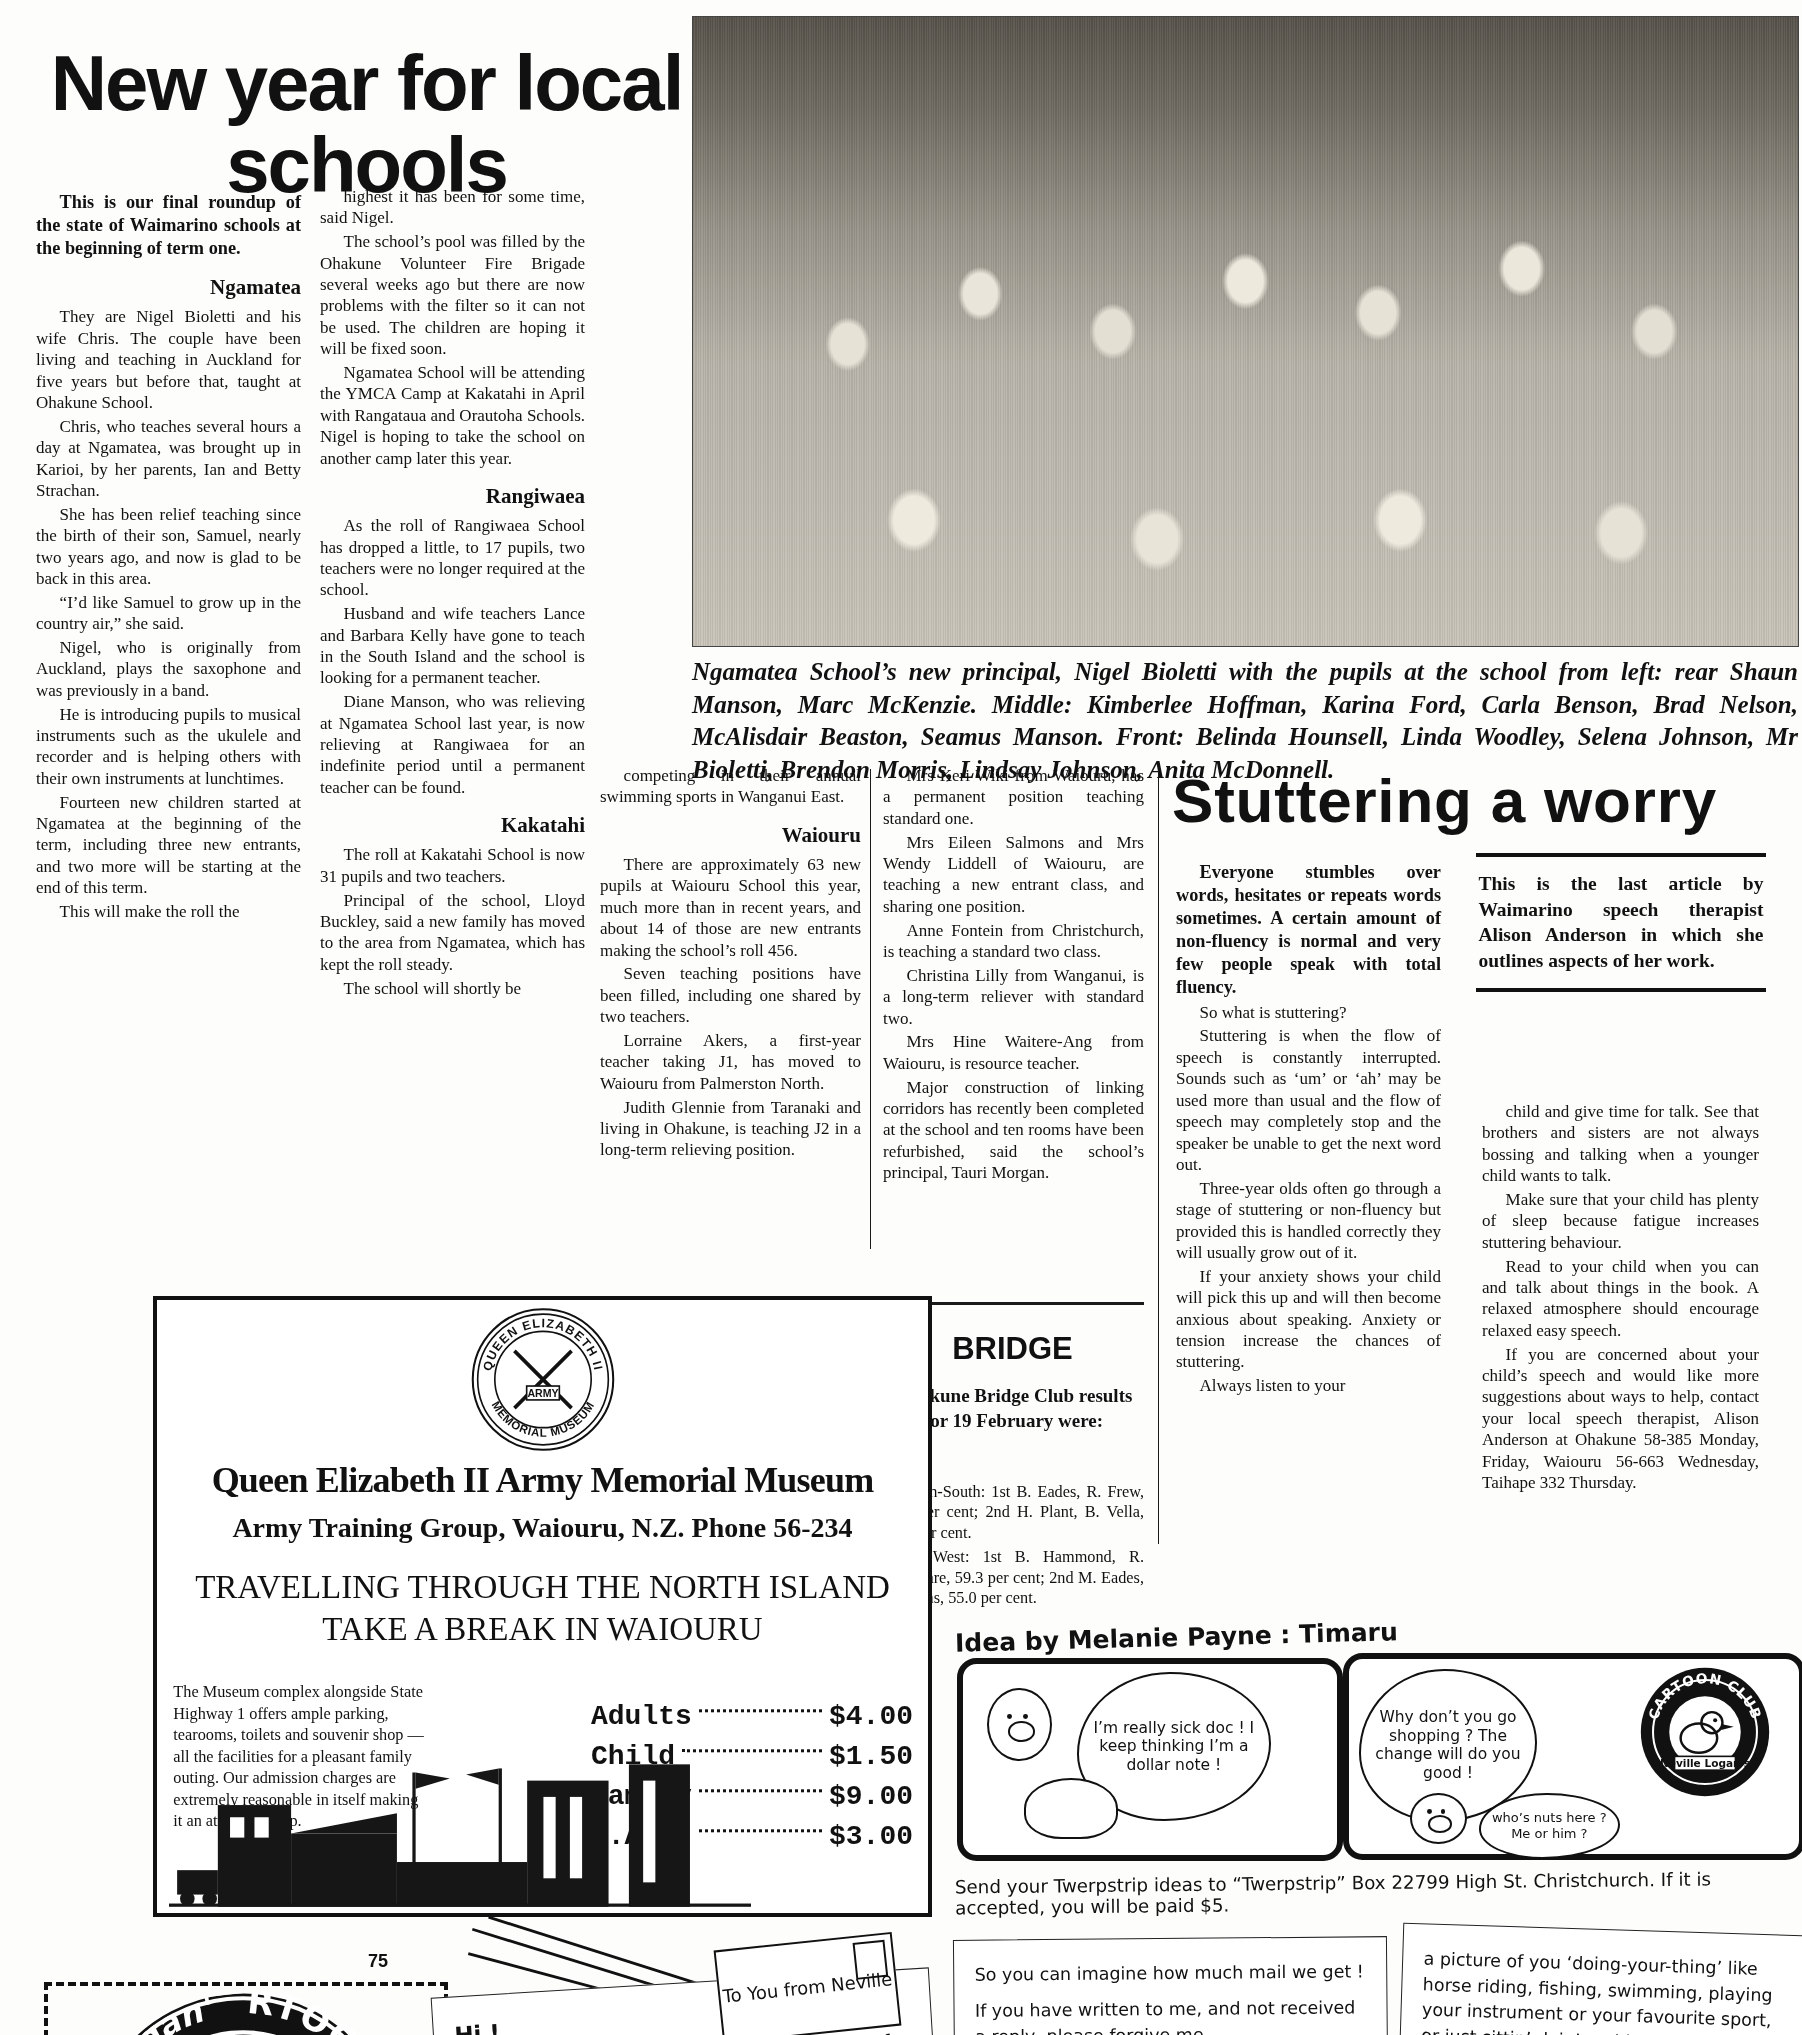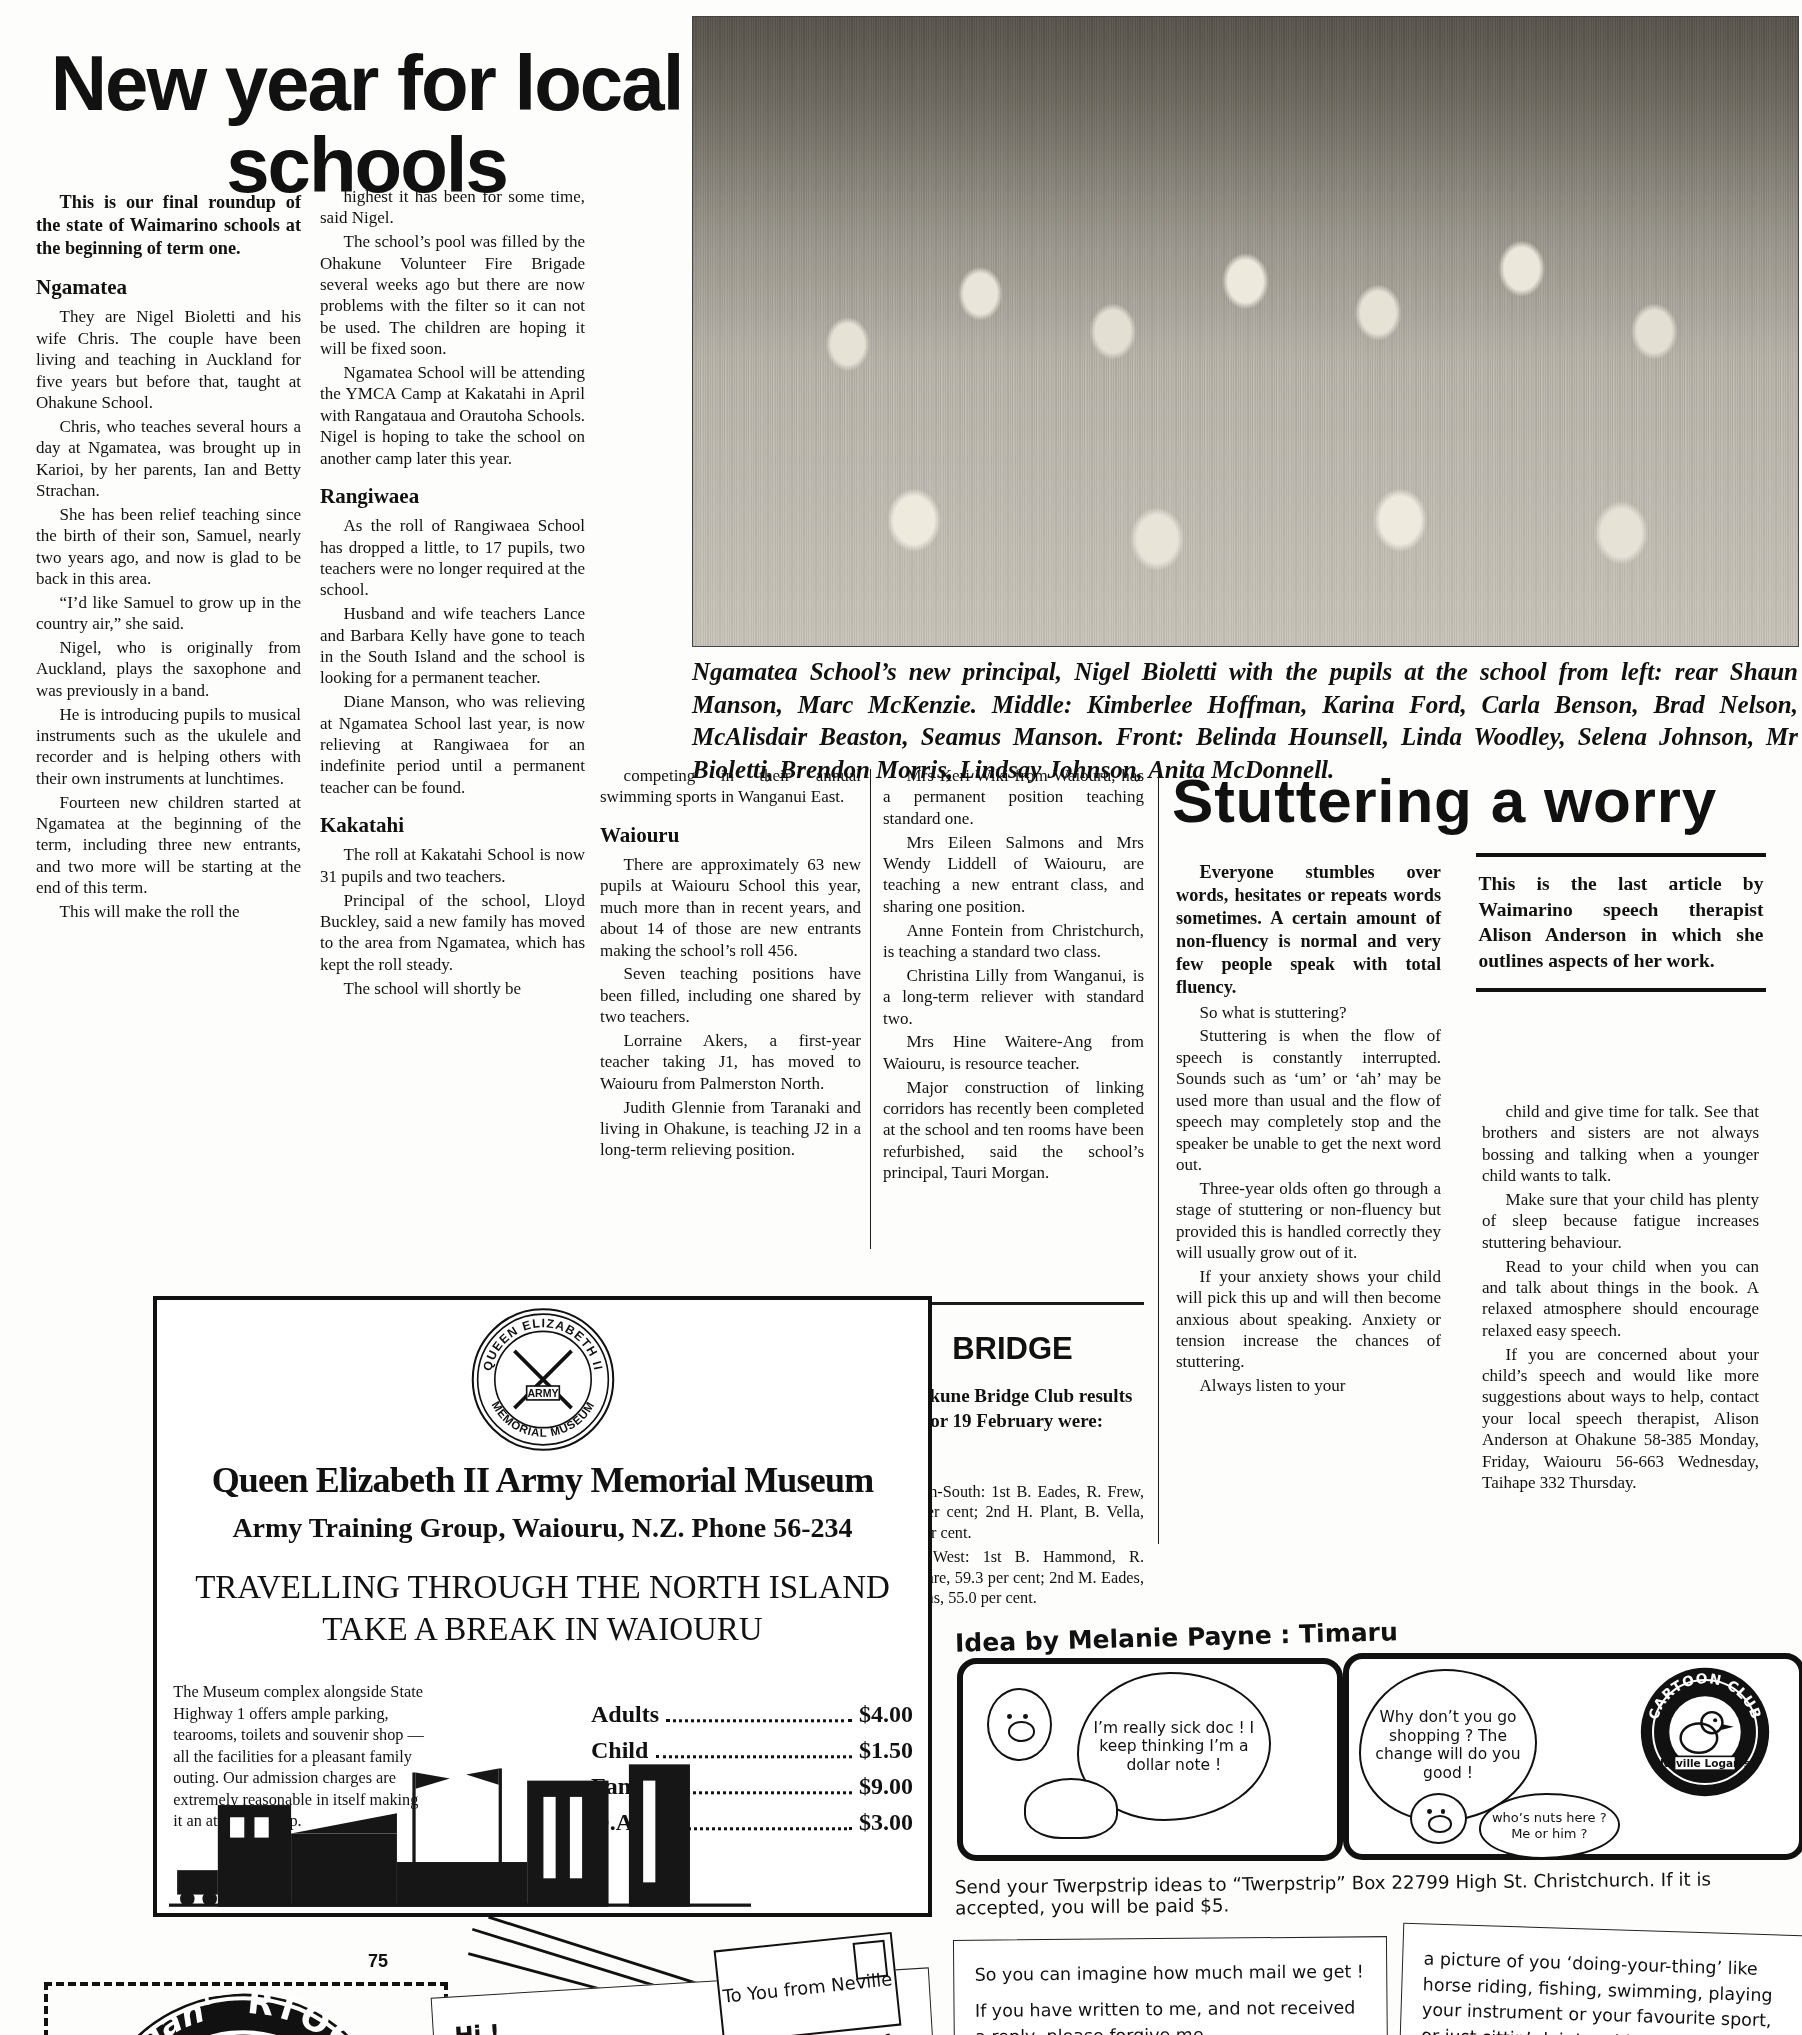--- a/index.html
+++ b/index.html
@@ -2,21 +2,21 @@
 <html style="font-size:6.5px"><head>
 <meta charset="utf-8">
 <style>
   html,body{margin:0;padding:0;background:#e8e6e0;}
   .page{position:relative;width:1803px;height:2748px;background:#fdfdfb;color:#111;
         font-family:"Liberation Serif",serif;overflow:hidden;}
   
   .col{position:absolute;font-size:17px;line-height:1.26;text-align:justify;}
   .col-para{margin:0 0 2.4px 0;text-indent:23.6px;}
   .col-para.lead{font-weight:bold;font-size:18.3px;}
-  .sec-head{text-align:left;font-weight:bold;font-size:21px;margin:14px 0 5.7px 0;text-indent:0;}
+  .sec-head{text-align:right;font-weight:bold;font-size:21px;margin:14px 0 5.7px 0;text-indent:0;}
   
   .headline{position:absolute;left:37px;top:43px;width:659px;text-align:center;
             font-family:"Liberation Sans",sans-serif;font-weight:bold;font-size:78px;
             line-height:1.05;letter-spacing:-2px;}
   
   .photo{position:absolute;left:692px;top:16.3px;width:1105px;height:629px;
     background-color:#b5b0a6;
     background-image:
       radial-gradient(37px 45px at 14% 52%, #e7e2d6 0 45%, transparent 60%),
       radial-gradient(37px 45px at 26% 44%, #eae5da 0 45%, transparent 60%),
@@ -58,21 +58,21 @@
   .ad-logo{position:absolute;left:50%;top:5.7px;transform:translateX(-50%);}
   .ad-title{position:absolute;left:0;top:159px;width:100%;text-align:center;font-weight:bold;
             font-size:36px;letter-spacing:-0.8px;}
   .ad-sub{position:absolute;left:0;top:212px;width:100%;text-align:center;font-weight:bold;
           font-size:28px;}
   .ad-travel1{position:absolute;left:0;top:269px;width:100%;text-align:center;font-size:33px;}
   .ad-travel2{position:absolute;left:0;top:311px;width:100%;text-align:center;font-size:33px;}
   .ad-body{position:absolute;left:16.3px;top:381px;width:252px;font-size:16.3px;line-height:1.32;
            text-align:left;}
   .ad-prices{position:absolute;left:434px;top:401px;width:322px;}
-  .price-row{display:flex;align-items:flex-end;font-weight:bold;font-size:24px;margin-bottom:9px;}
+  .price-row{display:flex;align-items:center;font-weight:bold;font-size:28px;margin-bottom:9px;font-family:Liberation Mono, monospace;}
   .price-label{white-space:nowrap;}
   .price-dots{flex:1;margin:0 7.3px;border-bottom:3.7px dotted #111;transform:translateY(-5.7px);}
   .price-amt{white-space:nowrap;}
   .ad-art{position:absolute;left:12.2px;top:456px;width:582px;height:151px;}
   
   .hand{font-family:"DejaVu Sans",sans-serif;}
   .strip-credit{position:absolute;left:955px;top:1623px;font-size:25px;font-weight:bold;
                 transform:rotate(-1.5deg);}
   .panel{position:absolute;border:6.5px solid #111;border-radius:19.5px;background:#fff;}
   .panel1{left:957px;top:1658px;width:374px;height:191px;}

